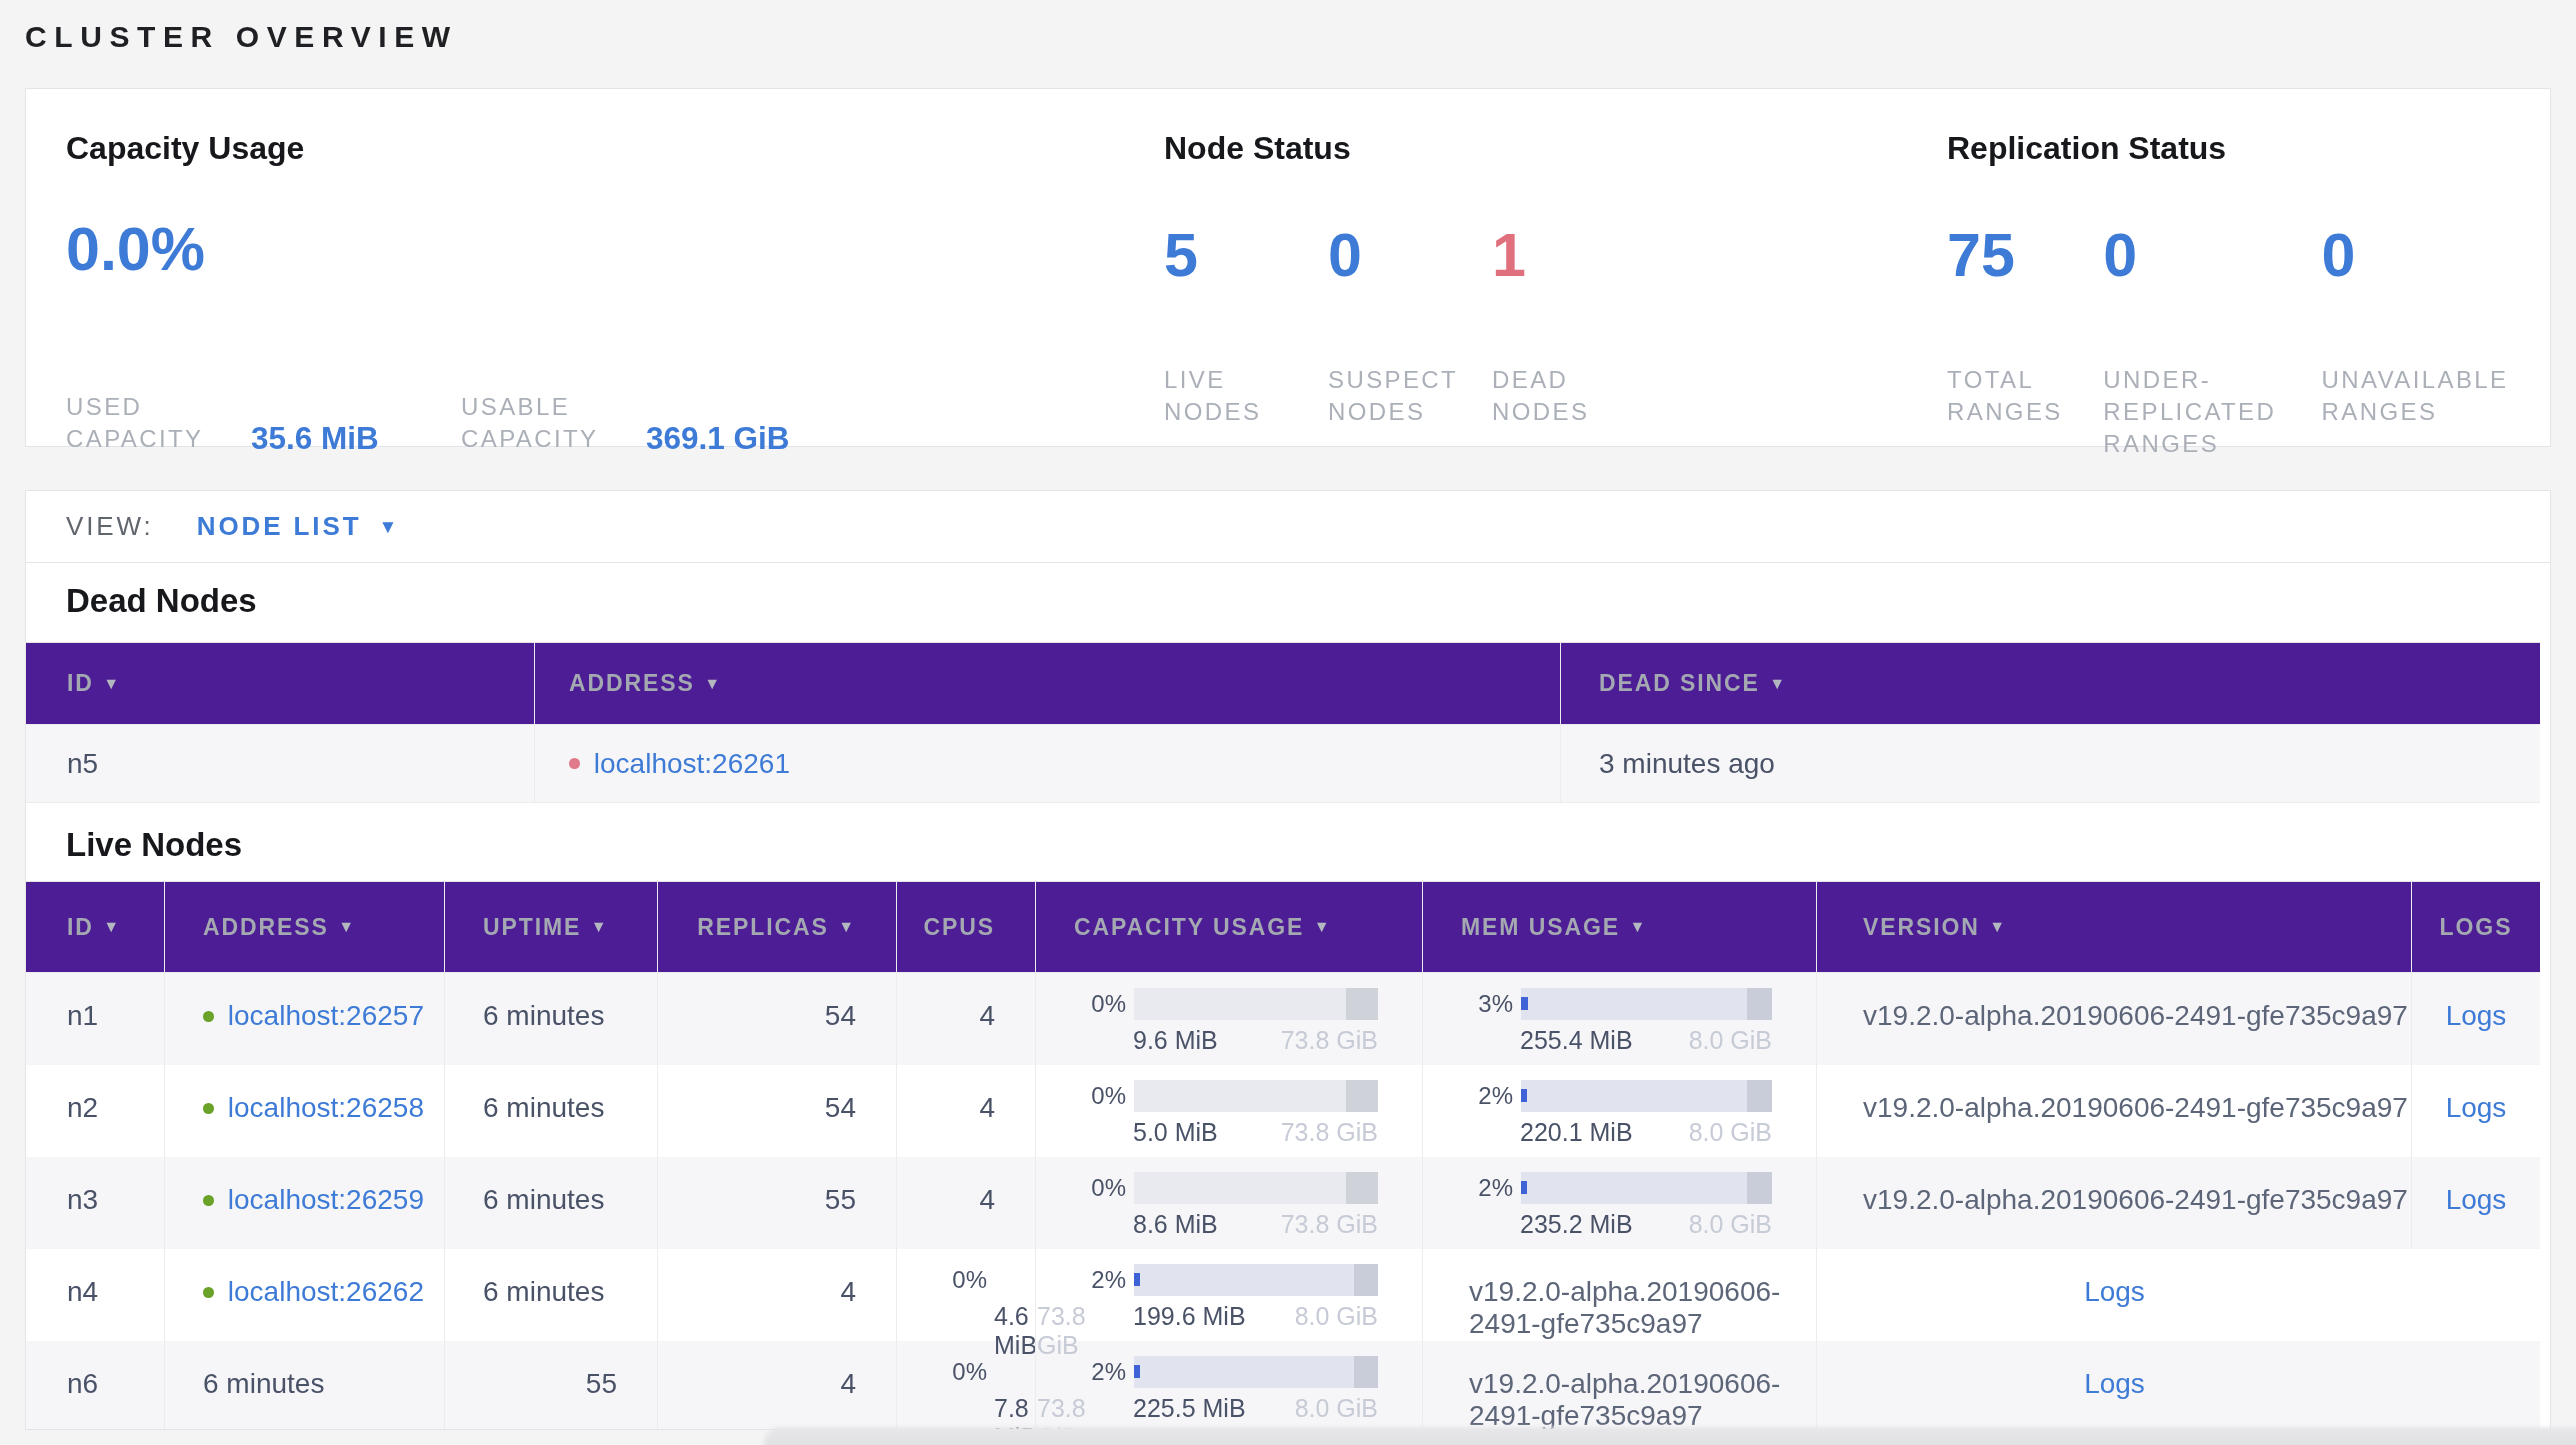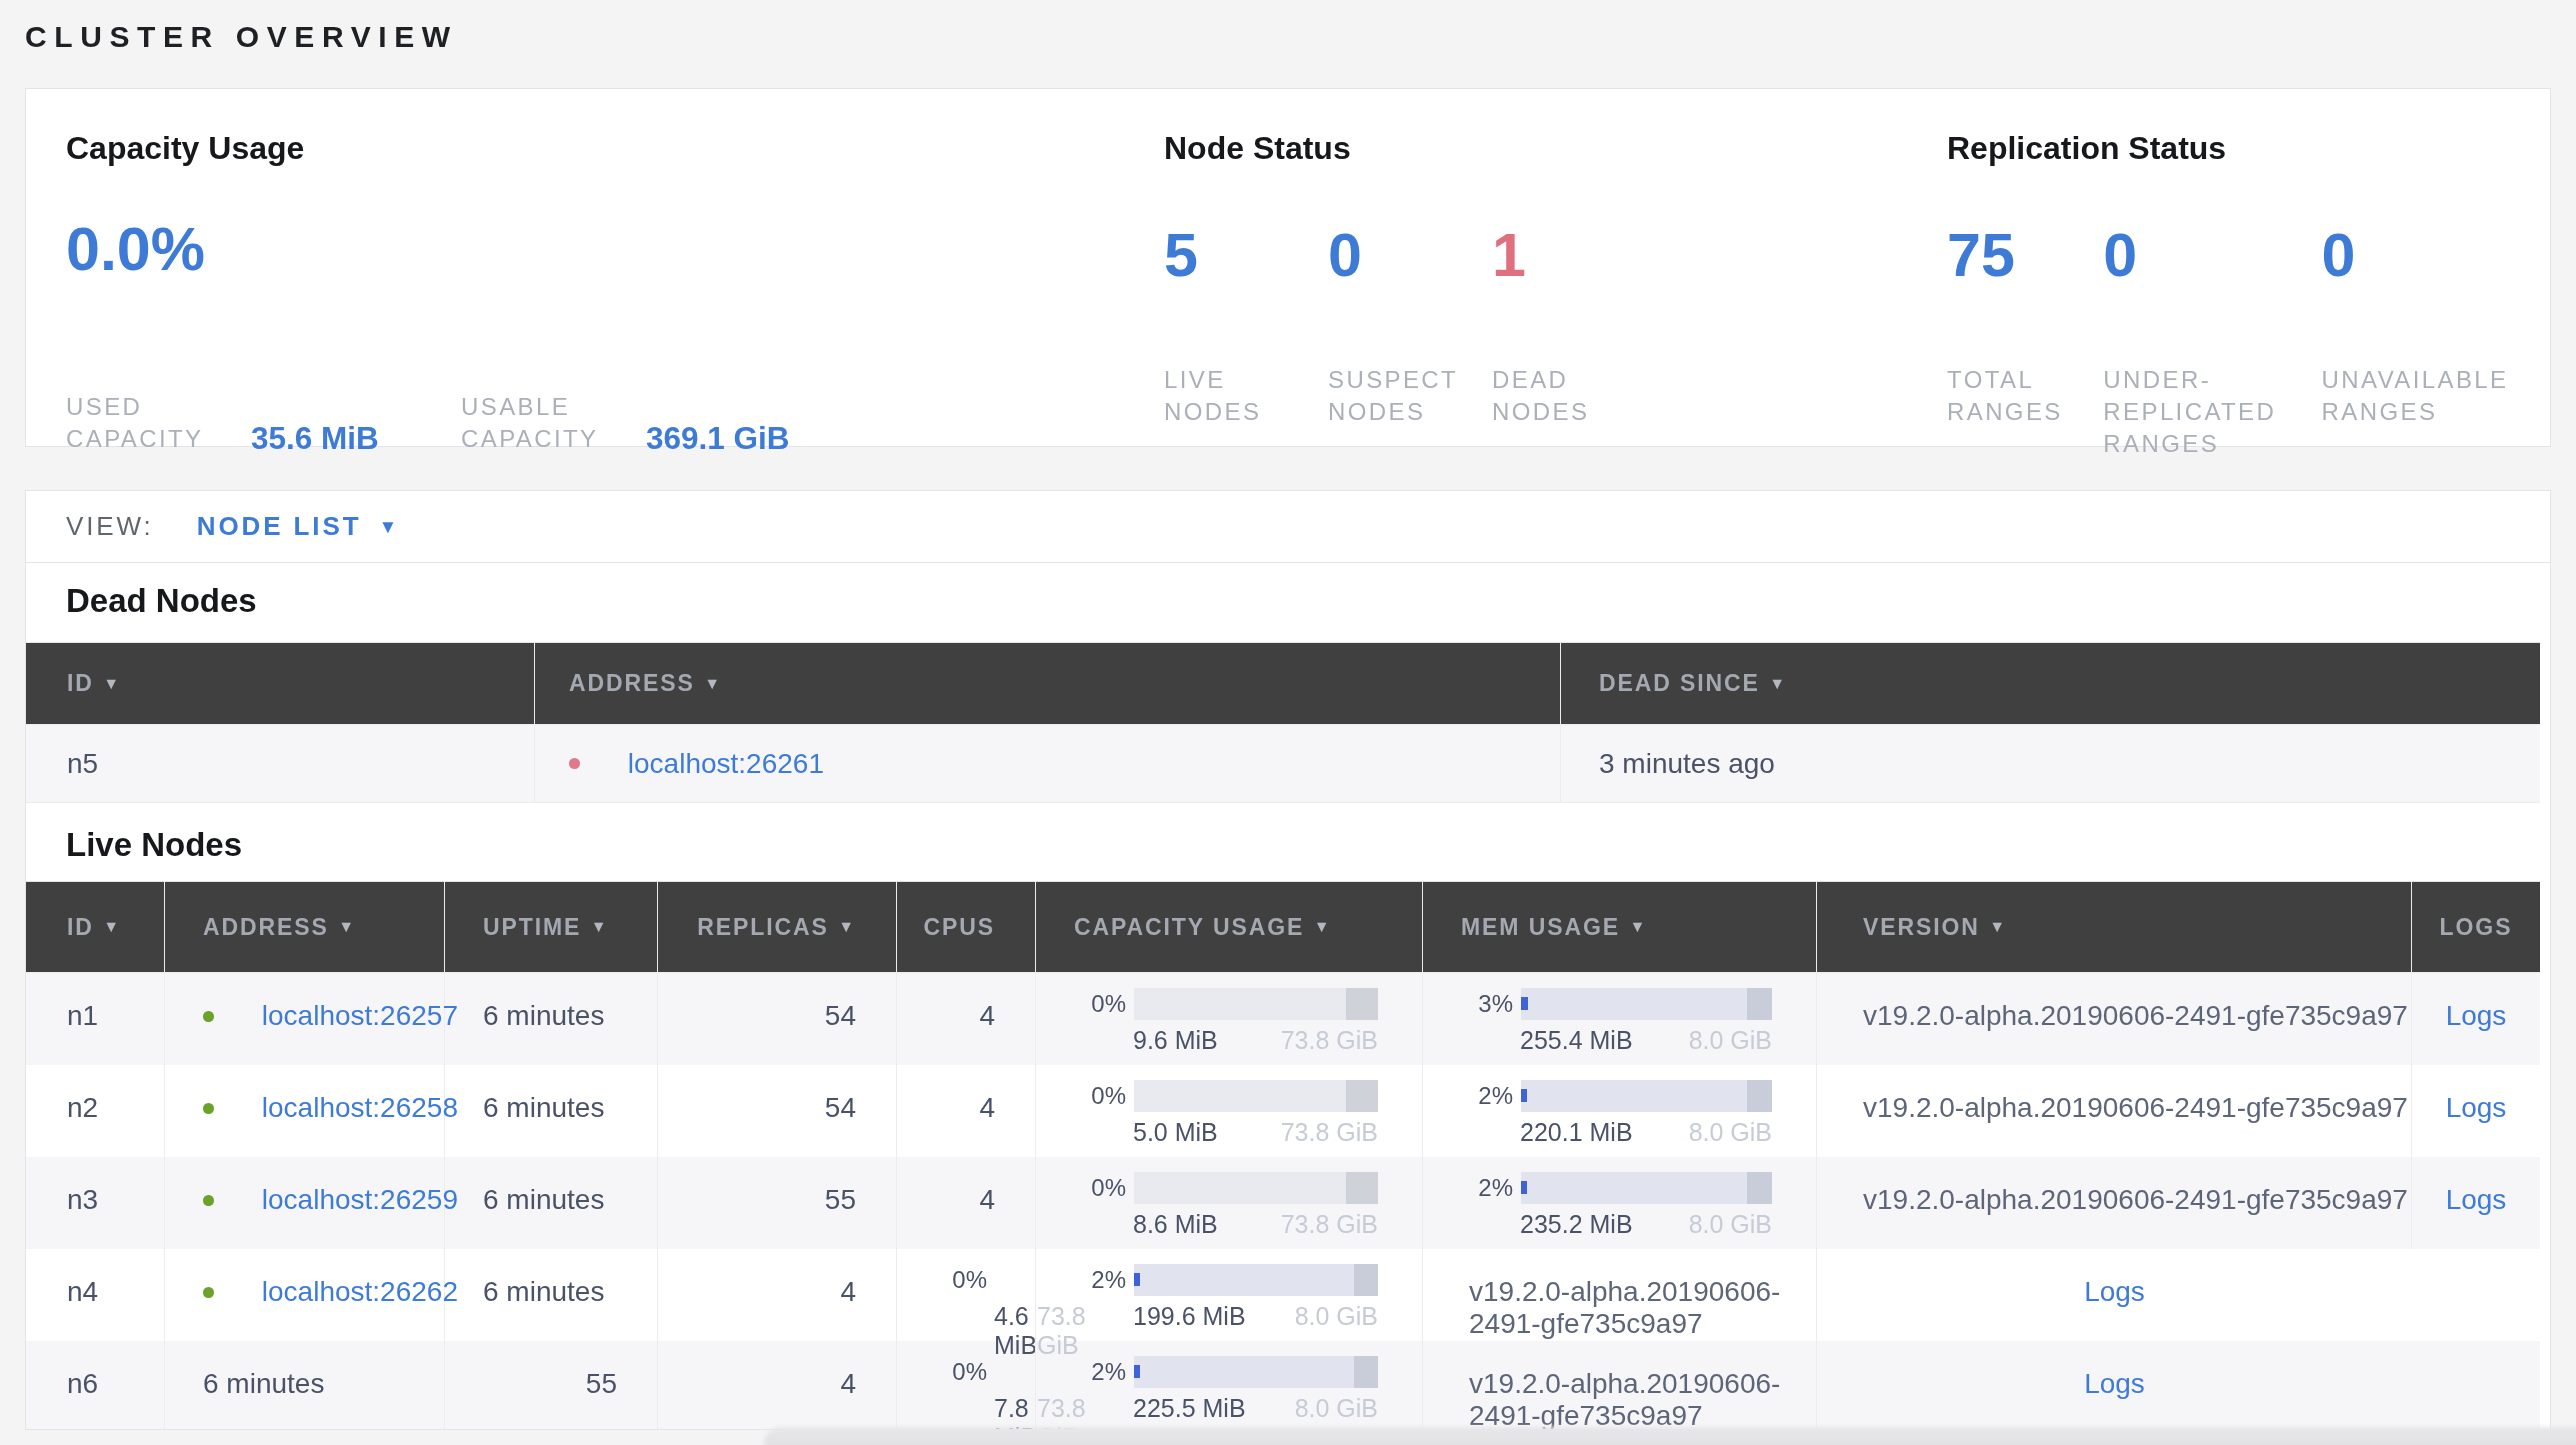--- a/index.html
+++ b/index.html
@@ -40,21 +40,21 @@
   .view-label{font-size:26px;letter-spacing:2.9px;color:#60666d;}
   .view-select{display:flex;align-items:center;margin-left:43px;cursor:pointer;}
   .view-value{font-size:26px;letter-spacing:2.9px;color:#3d7bd6;font-weight:600;}
   .view-caret{font-size:19px;color:#3d7bd6;margin-left:17px;}
   .section-heading{font-size:33px;line-height:42px;font-weight:700;color:#17181b;margin:17px 0 0 40px;}
   .section-heading.live{margin-top:21px;}
   
   .tbl{width:2514px;box-sizing:border-box;}
   .dead-tbl{margin-top:20px;border-top:1px solid #e3e4e7;}
   .live-tbl{margin-top:15.3px;border-top:1px solid #e3e4e7;}
-  .thead{display:grid;background:#404040;border-bottom:1px solid #ececee;}
+  .thead{display:grid;background:#4c1d95;border-bottom:1px solid #ececee;}
   .dead-grid{grid-template-columns:509px 1026px 979px;}
   .live-grid{grid-template-columns:139px 280px 213px 239px 139px 387px 394px 595px 128px;}
   .th{display:flex;align-items:center;font-size:23px;letter-spacing:1.9px;color:#a4a8b1;
       font-weight:600;border-right:1px solid #ebecee;box-sizing:border-box;padding-left:38px;}
   .th:last-child{border-right:none;}
   .th.num{justify-content:flex-end;padding-right:40px;padding-left:0;}
   .th.ctr{justify-content:center;padding-left:0;}
   .arr{font-size:16px;color:#b3b7bf;margin-left:9.5px;}
   .dead-thead{height:81px;}
   .live-thead{height:90px;}
@@ -67,21 +67,21 @@
   .lrow.alt{background:#f6f6f8;}
   .cell{display:flex;align-items:flex-start;padding-top:27px;font-size:28px;color:#4a5268;
         border-right:1px solid #ebecee;box-sizing:border-box;padding-left:38px;}
   .cell:last-child{border-right:none;}
   .c-id{padding-left:41px;}
   .cell.num{justify-content:flex-end;padding-right:40px;padding-left:0;}
   .c-version{color:#5d6579;padding-left:46px;}
   .c-logs{justify-content:center;padding-left:0;}
   .link{color:#3d7bd6;text-decoration:none;cursor:pointer;}
   .dot{width:10.5px;height:10.5px;border-radius:50%;margin-right:14.3px;flex:none;align-self:center;}
-  .addr-wrap{display:flex;gap:34px;}
+  .addr-wrap{display:flex;}
   .dot.green{background:#6ba32a;}
   .dot.red{background:#e0798a;}
   
   .c-usage{flex-direction:column;align-items:stretch;padding-top:14.3px;padding-left:40px;padding-right:44px;}
   .bar-row{display:flex;align-items:center;}
   .pct{width:50px;text-align:right;padding-right:7.6px;font-size:24px;color:#4a5268;flex:none;}
   .ubar{flex:1;height:32px;position:relative;}
   .cap-track{background:linear-gradient(to right,#e8eaef 0%,#e8eaef 87%,#cfd2d9 87%,#cfd2d9 100%);}
   .mem-track{background:linear-gradient(to right,#e1e4ef 0%,#e1e4ef 90%,#c9cdd9 90%,#c9cdd9 100%);}
   .mem-fill{position:absolute;left:0;top:9.5px;height:13.4px;background:#3f62d7;}

